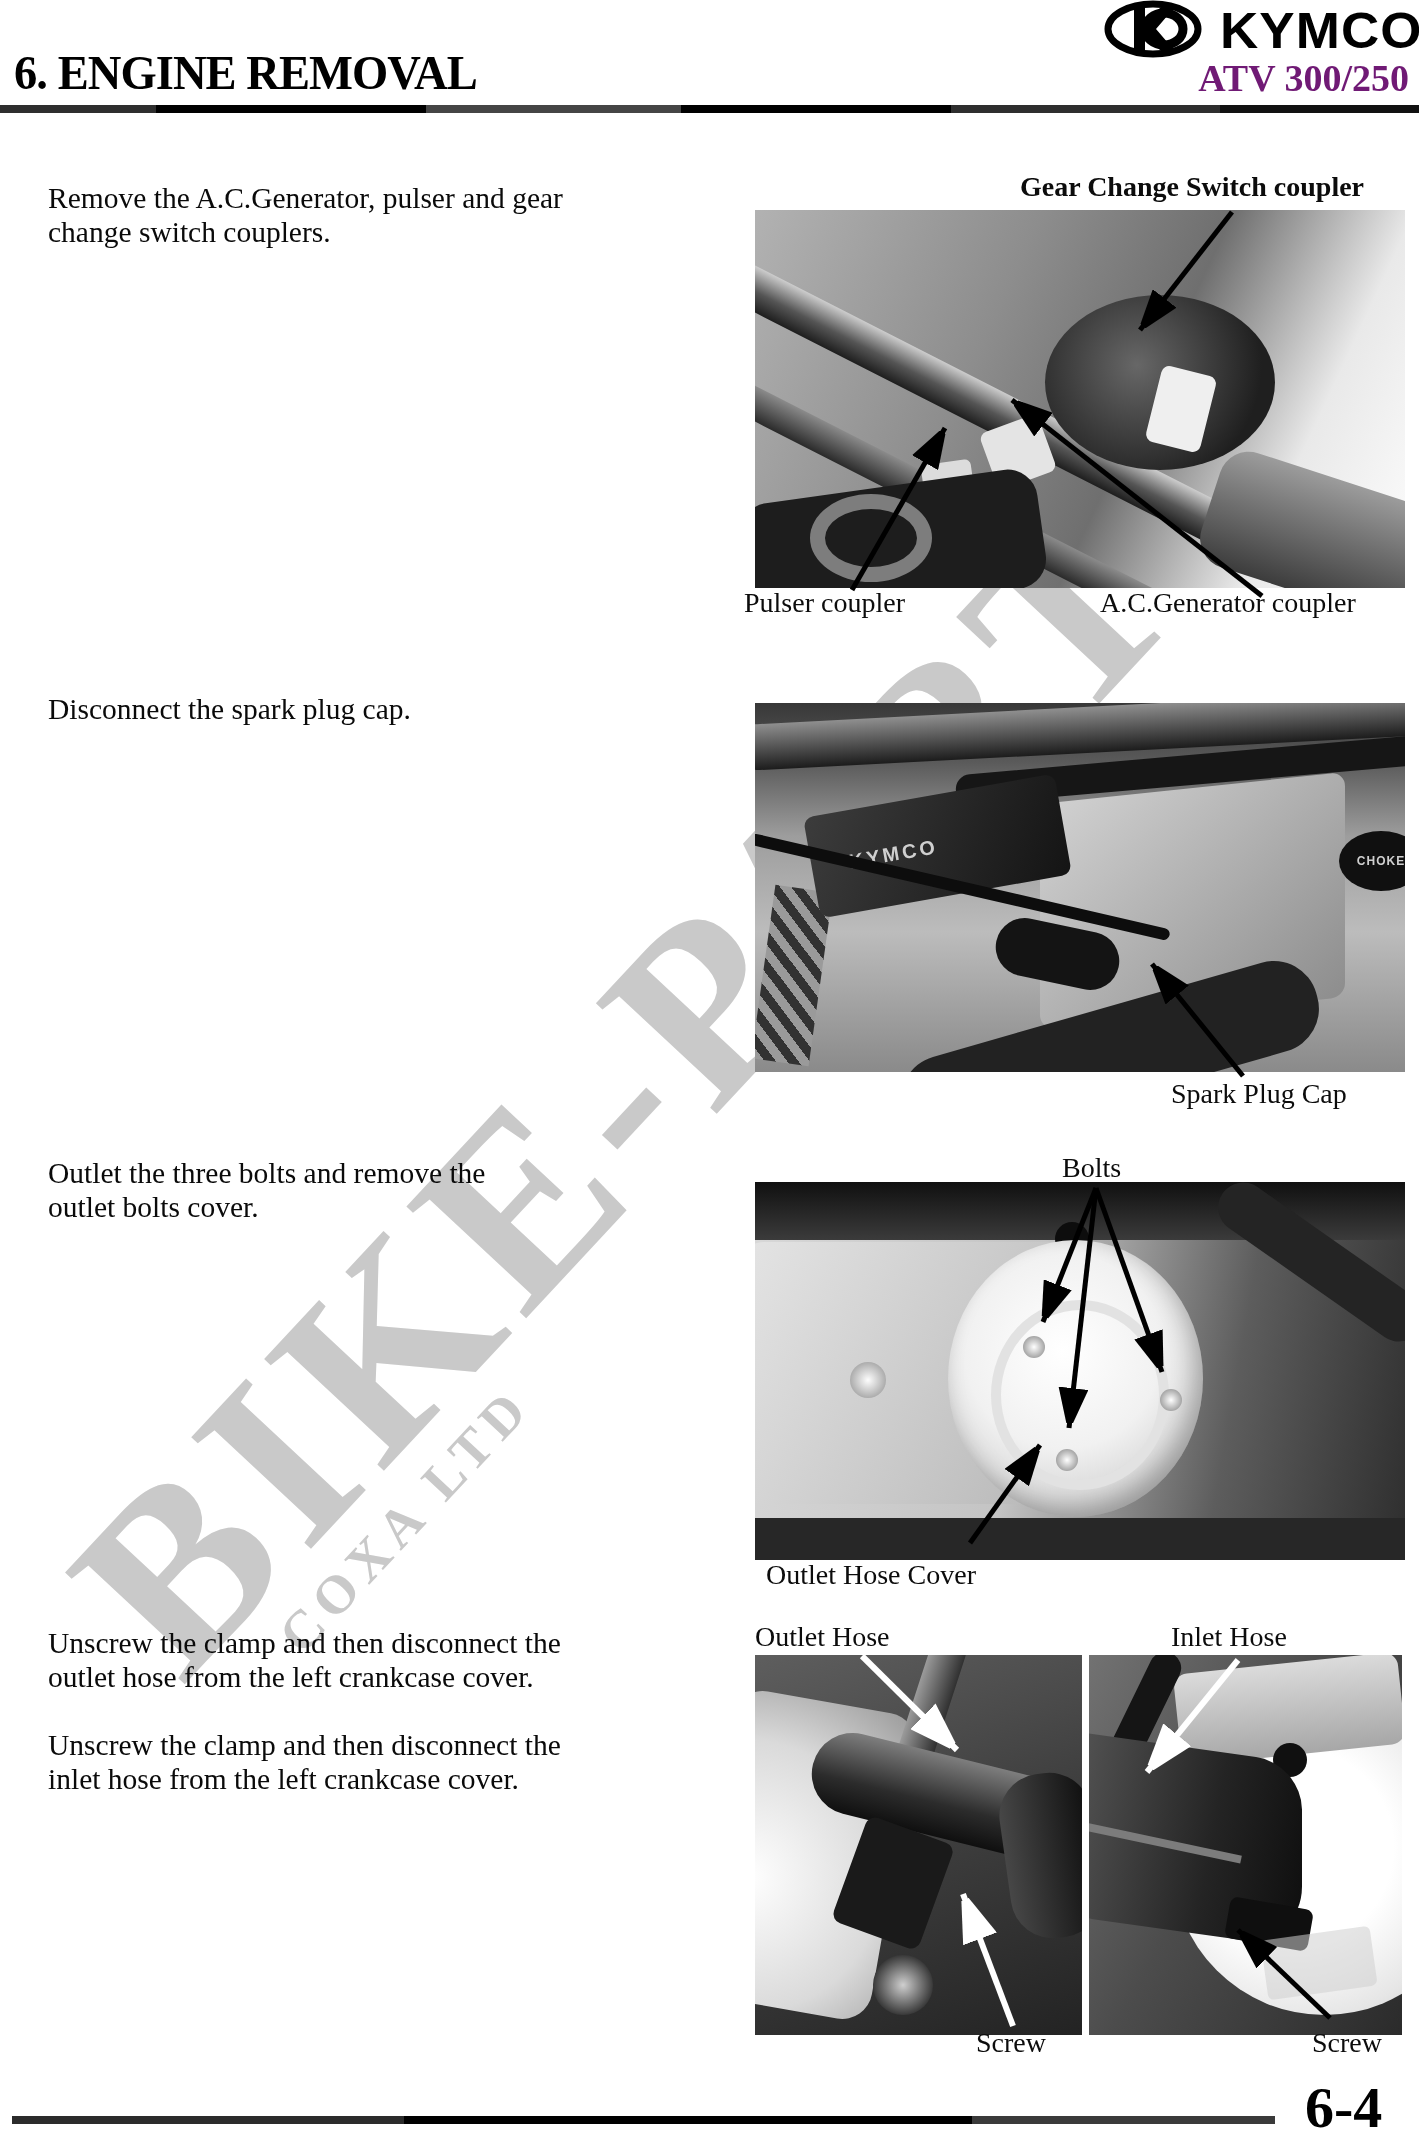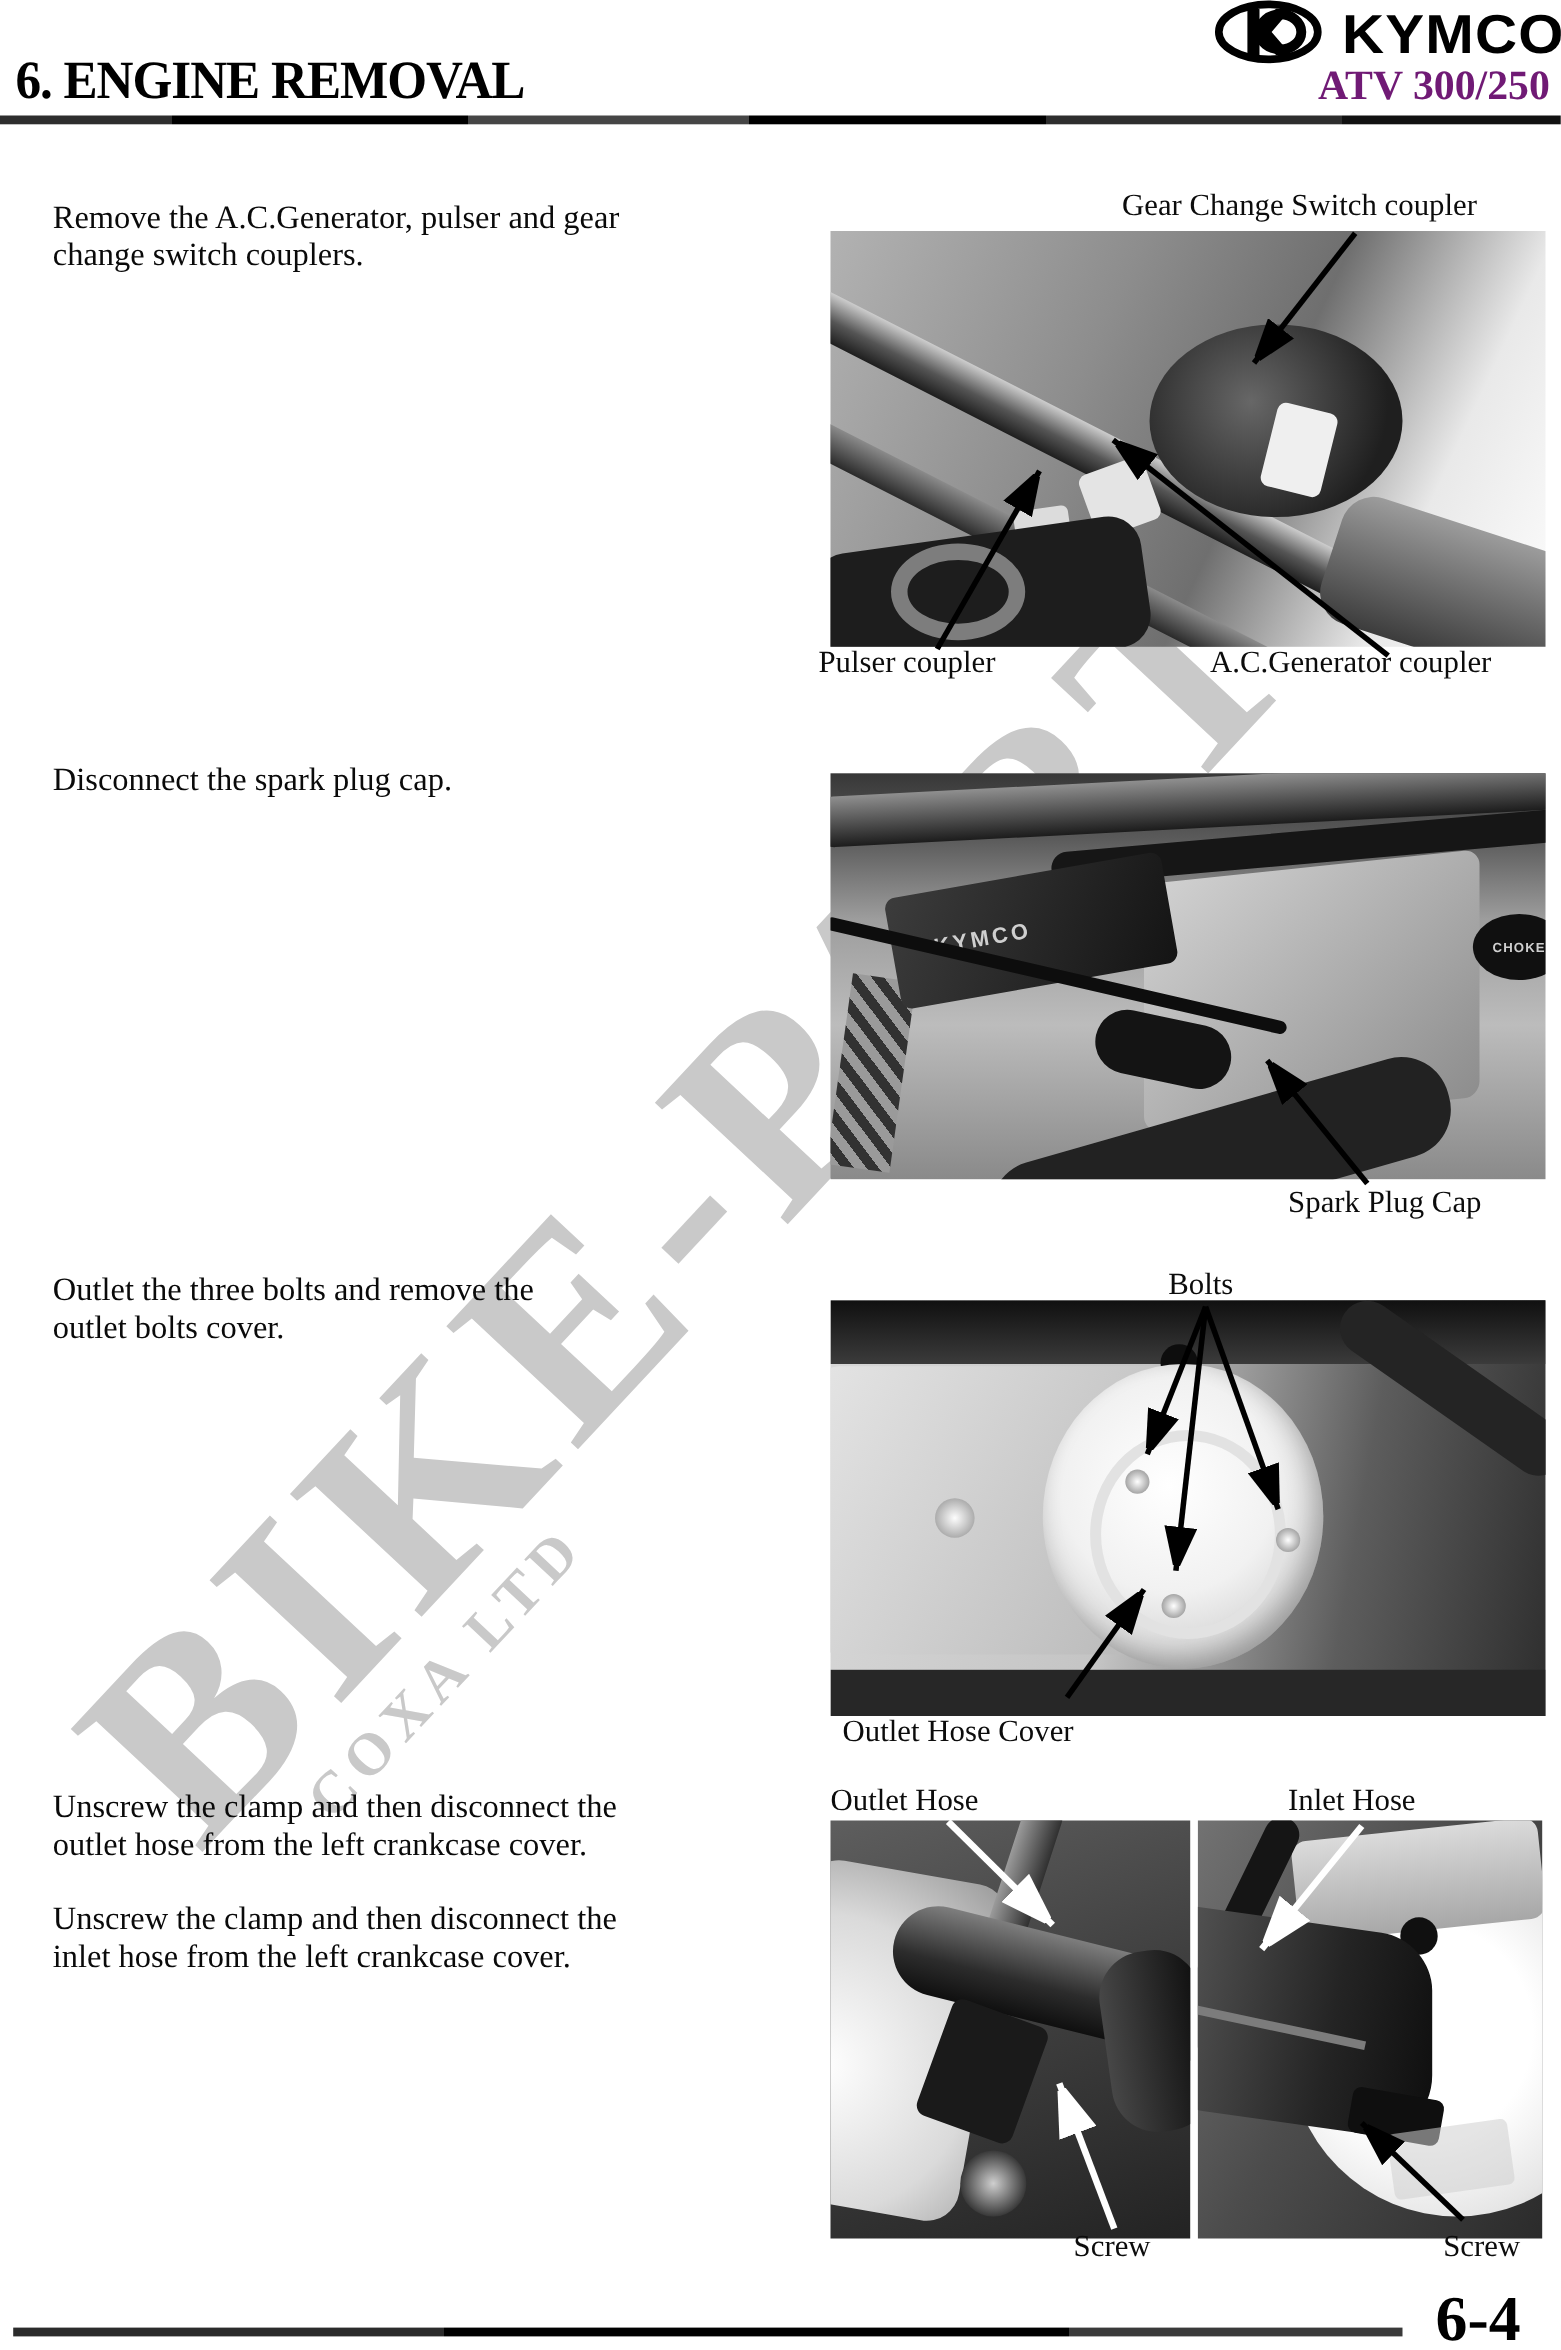--- a/index.html
+++ b/index.html
@@ -192,21 +192,21 @@
     <line x1="1096" y1="1188" x2="1043" y2="1322" stroke="#000" stroke-width="5" marker-end="url(#hb)"></line>
     <line x1="1096" y1="1188" x2="1069" y2="1428" stroke="#000" stroke-width="5" marker-end="url(#hb)"></line>
     <line x1="1096" y1="1188" x2="1162" y2="1372" stroke="#000" stroke-width="5" marker-end="url(#hb)"></line>
     <line x1="970" y1="1543" x2="1040" y2="1445" stroke="#000" stroke-width="5" marker-end="url(#hb)"></line>
     <line x1="862" y1="1656" x2="957" y2="1750" stroke="#fff" stroke-width="6" marker-end="url(#hw)"></line>
     <line x1="1013" y1="2026" x2="963" y2="1894" stroke="#fff" stroke-width="6" marker-end="url(#hw)"></line>
     <line x1="1238" y1="1660" x2="1147" y2="1772" stroke="#fff" stroke-width="6" marker-end="url(#hw)"></line>
     <line x1="1330" y1="2018" x2="1238" y2="1930" stroke="#000" stroke-width="5" marker-end="url(#hb)"></line>
   </svg>
 
-  <div class="label" style="left:1020px;top:172px;">Gear Change Switch coupler</div>
+  <div class="label" style="left:1020px;top:172px;font-weight:bold;">Gear Change Switch coupler</div>
   <div class="label" style="left:744px;top:588px;">Pulser coupler</div>
   <div class="label" style="left:1100px;top:588px;">A.C.Generator coupler</div>
   <div class="label" style="left:1171px;top:1079px;text-align:right;">Spark Plug Cap</div>
   <div class="label" style="left:1062px;top:1153px;">Bolts</div>
   <div class="label" style="left:766px;top:1560px;">Outlet Hose Cover</div>
   <div class="label" style="left:755px;top:1622px;">Outlet Hose</div>
   <div class="label" style="left:1171px;top:1622px;">Inlet Hose</div>
   <div class="label" style="left:976px;top:2028px;">Screw</div>
   <div class="label" style="left:1312px;top:2028px;">Screw</div>
 

